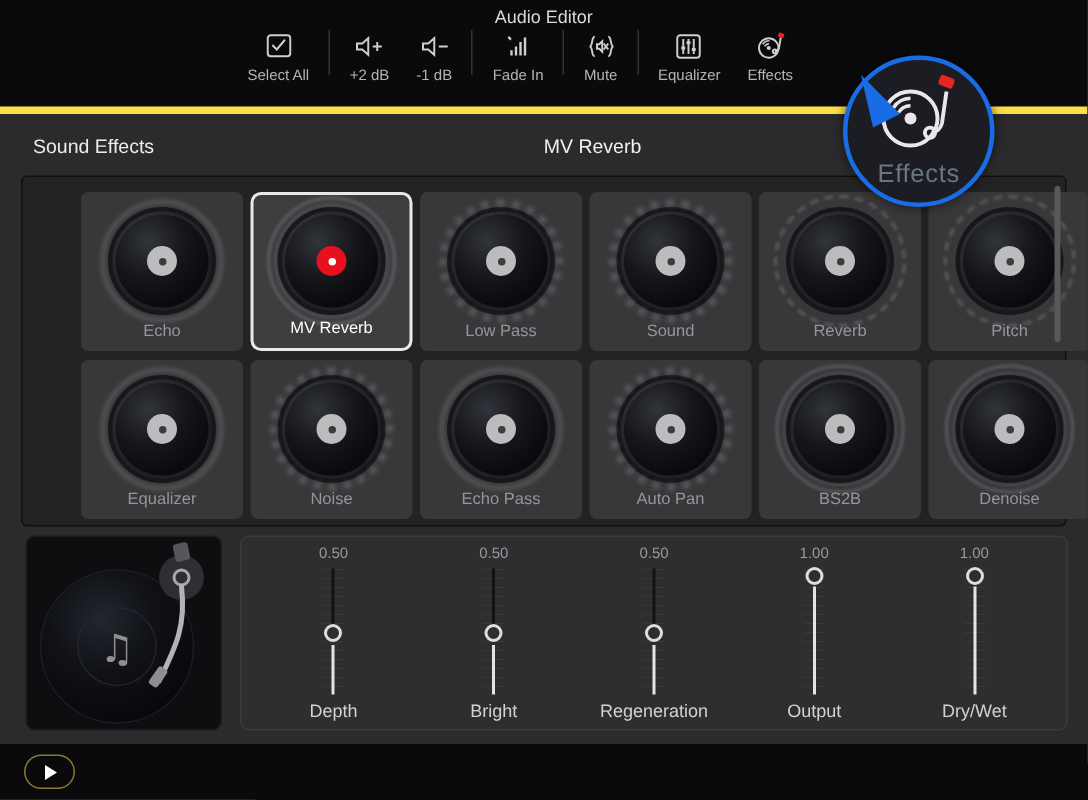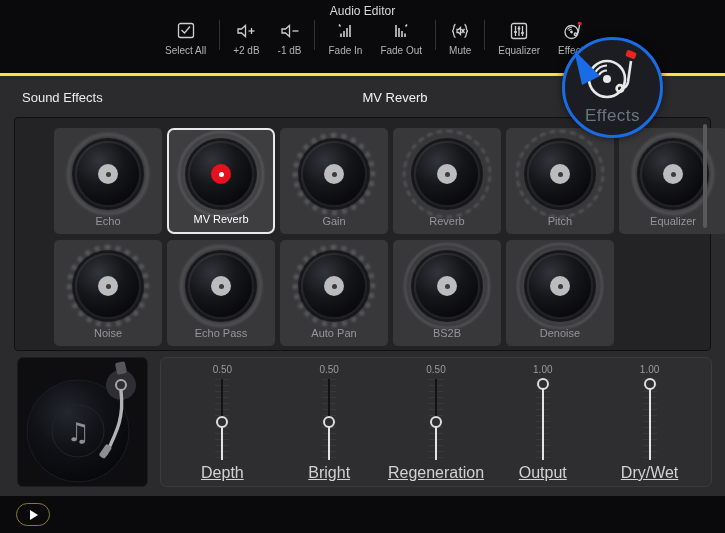--- a/index.html
+++ b/index.html
@@ -8,21 +8,21 @@
     font-family:"Liberation Sans", sans-serif;
     background:#2b2b2d;
     position:relative;
     color:#ddd;
     -webkit-font-smoothing:antialiased;
   }
 
   
   .header {
     position:absolute; top:0; left:0; width:725px; height:76px;
-    background:#0a0a0c; border-bottom:3px solid #fde047;
+    background:#0a0a0c; border-bottom:5px solid #fde047;
   }
   .win-title {
     position:absolute; top:4px; left:0; width:100%;
     text-align:center; font-size:12px; color:#d9d9d9;
   }
   .toolbar {
     position:absolute; top:20px; left:156px;
     display:flex; align-items:flex-start;
   }
   .tb-item {
@@ -147,21 +147,21 @@
     position:absolute; left:50%; transform:translateX(-50%);
     width:12px; height:12px; border-radius:50%;
     border:2px solid #dedede; background:#2e2e31; cursor:grab;
   }
   .pos-mid .track-top { height:38px; }
   .pos-mid .knob { top:37px; }
   .pos-mid .track-bottom { height:33px; }
   .pos-top .track-top { height:0; }
   .pos-top .knob { top:-1px; }
   .pos-top .track-bottom { height:72px; }
-  .slider-label { font-size:16px; color:#d2d2d4; margin-top:4px; white-space:nowrap;text-decoration:underline; }
+  .slider-label { font-size:12px; color:#d2d2d4; margin-top:4px; white-space:nowrap; }
 
   
   .bottombar {
     position:absolute; left:0; top:496px; width:725px; height:37px;
     background:#0a0a0c;
   }
   .play-button {
     position:absolute; left:16px; top:7px; width:34px; height:23px;
     border:1px solid #8a7a2e; border-radius:12px; background:transparent;
     display:flex; align-items:center; justify-content:center; cursor:pointer;
@@ -222,32 +222,20 @@
           <line x1="5" y1="3.5" x2="6.5" y2="5.5"></line>
           <line x1="7" y1="12.5" x2="7" y2="16"></line>
           <line x1="10" y1="10" x2="10" y2="16"></line>
           <line x1="13" y1="7" x2="13" y2="16"></line>
           <line x1="16" y1="4" x2="16" y2="16"></line>
         </svg>
       </span>
       <span class="tb-label">Fade In</span>
     </div>
 
-    <div class="tb-item">
-      <span class="tb-icon">
-        <svg width="22" height="20" viewBox="0 0 22 20" fill="none" stroke="#cfcfcf" stroke-width="1.6">
-          <line x1="17" y1="3.5" x2="15.5" y2="5.5"></line>
-          <line x1="6" y1="4" x2="6" y2="16"></line>
-          <line x1="9" y1="7" x2="9" y2="16"></line>
-          <line x1="12" y1="10" x2="12" y2="16"></line>
-          <line x1="15" y1="12.5" x2="15" y2="16"></line>
-        </svg>
-      </span>
-      <span class="tb-label">Fade Out</span>
-    </div>
 
     <div class="tb-sep"></div>
 
 
     <div class="tb-item">
       <span class="tb-icon">
         <svg width="22" height="20" viewBox="0 0 22 20" fill="none" stroke="#cfcfcf" stroke-width="1.3">
           <path d="M6.5 3.5 C4 3.5 5.5 10 3 10 C5.5 10 4 16.5 6.5 16.5"></path>
           <path d="M15.5 3.5 C18 3.5 16.5 10 19 10 C16.5 10 18 16.5 15.5 16.5"></path>
           <polygon points="8,8.5 9.5,8.5 11.5,6.5 11.5,13.5 9.5,11.5 8,11.5"></polygon>
@@ -324,26 +312,32 @@
       <div class="tile-label">Echo</div>
     </div>
 
     <div class="tile variant-wave selected">
       <div class="vinyl">
           <div class="vinyl-center"></div>
         </div>
       <div class="tile-label">MV Reverb</div>
     </div>
 
-
     <div class="tile variant-fuzz">
       <div class="vinyl">
           <div class="vinyl-center"></div>
         </div>
-      <div class="tile-label">Gain</div>
+      <div class="tile-label">Low Pass</div>
+    </div>
+
+    <div class="tile variant-fuzz">
+      <div class="vinyl">
+          <div class="vinyl-center"></div>
+        </div>
+      <div class="tile-label">Sound</div>
     </div>
 
     <div class="tile variant-star">
       <div class="vinyl">
           <div class="vinyl-center"></div>
         </div>
       <div class="tile-label">Reverb</div>
     </div>
 
     <div class="tile variant-star">

